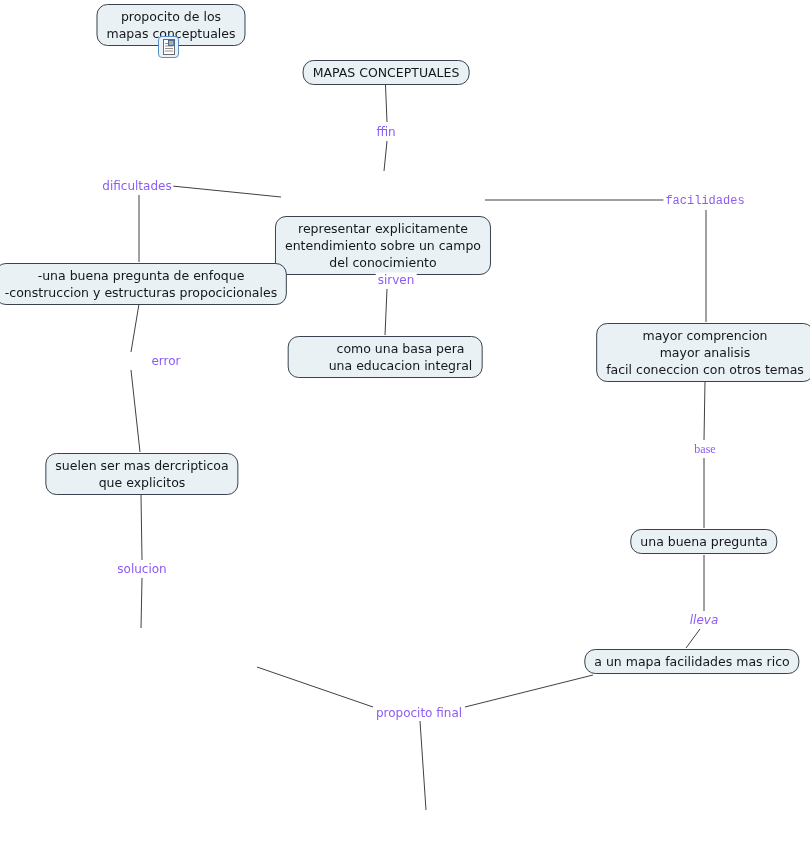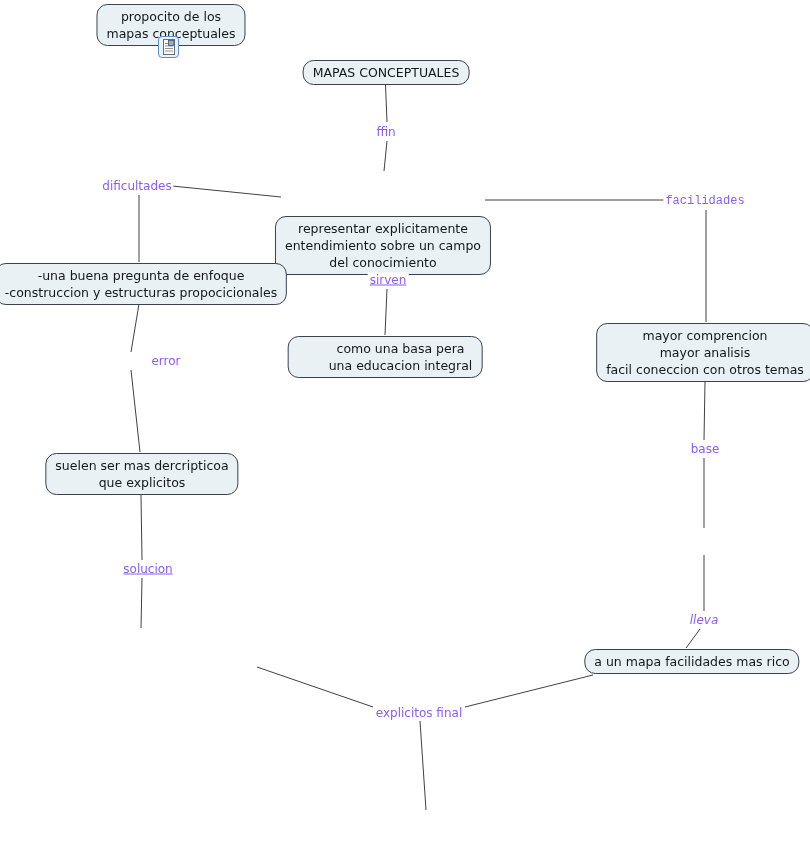--- a/index.html
+++ b/index.html
@@ -59,25 +59,25 @@
   #n-sirven      { left: 385px; top: 336px; padding-left: 40px; }
   #n-facilidades { left: 705px; top: 323px; }
   #n-error       { left: 142px; top: 453px; }
   #n-base        { left: 704px; top: 529px; }
   #n-solucion    { left: 140px; top: 629px; }
   #n-lleva       { left: 692px; top: 649px; }
   #n-final       { left: 425px; top: 811px; }
   
   #l-ffin        { left: 386px; top: 132px; }
   #l-dificultades{ left: 137px; top: 186px; }
-  #l-sirven      { left: 388px; top: 280px; text-decoration: underline; }
+  #l-sirven      { left: 396px; top: 280px; }
   #l-facilidades { left: 705px; top: 201px; font-family: Liberation Mono, monospace; }
   #l-error       { left: 133px; top: 361px; margin-left: 33px; }
-  #l-base        { left: 705px; top: 449px; }
-  #l-solucion    { left: 148px; top: 569px; text-decoration: underline; }
+  #l-base        { left: 705px; top: 449px; font-family: Liberation Serif, serif; }
+  #l-solucion    { left: 142px; top: 569px; }
   #l-lleva       { left: 704px; top: 620px; font-style: italic; }
   #l-final       { left: 419px; top: 713px; }
   #resource-icon {
     position: absolute;
     left: 158px;
     top: 36px;
     width: 21px;
     height: 22px;
     z-index: 2;
     cursor: pointer;
@@ -132,25 +132,26 @@
 del conocimiento</div>
   <div class="concept" id="n-dificultades">-una buena pregunta de enfoque
 -construccion y estructuras propocicionales</div>
   <div class="concept" id="n-sirven">como una basa pera
 una educacion integral</div>
   <div class="concept" id="n-facilidades">mayor comprencion
 mayor analisis
 facil coneccion con otros temas</div>
   <div class="concept" id="n-error">suelen ser mas dercripticoa
 que explicitos</div>
+  <div class="concept" id="n-base">una buena pregunta</div>
   <div class="concept" id="n-lleva">a un mapa facilidades mas rico</div>
 
   <span class="link-label" id="l-ffin">ffin</span>
   <span class="link-label" id="l-dificultades">dificultades</span>
   <span class="link-label" id="l-sirven">sirven</span>
   <span class="link-label" id="l-facilidades">facilidades</span>
   <span class="link-label" id="l-error">error</span>
   <span class="link-label" id="l-base">base</span>
   <span class="link-label" id="l-solucion">solucion</span>
   <span class="link-label" id="l-lleva">lleva</span>
-  <span class="link-label" id="l-final">explicitos final</span>
+  <span class="link-label" id="l-final">propocito final</span>
 
 </div>
 
 </body></html>

